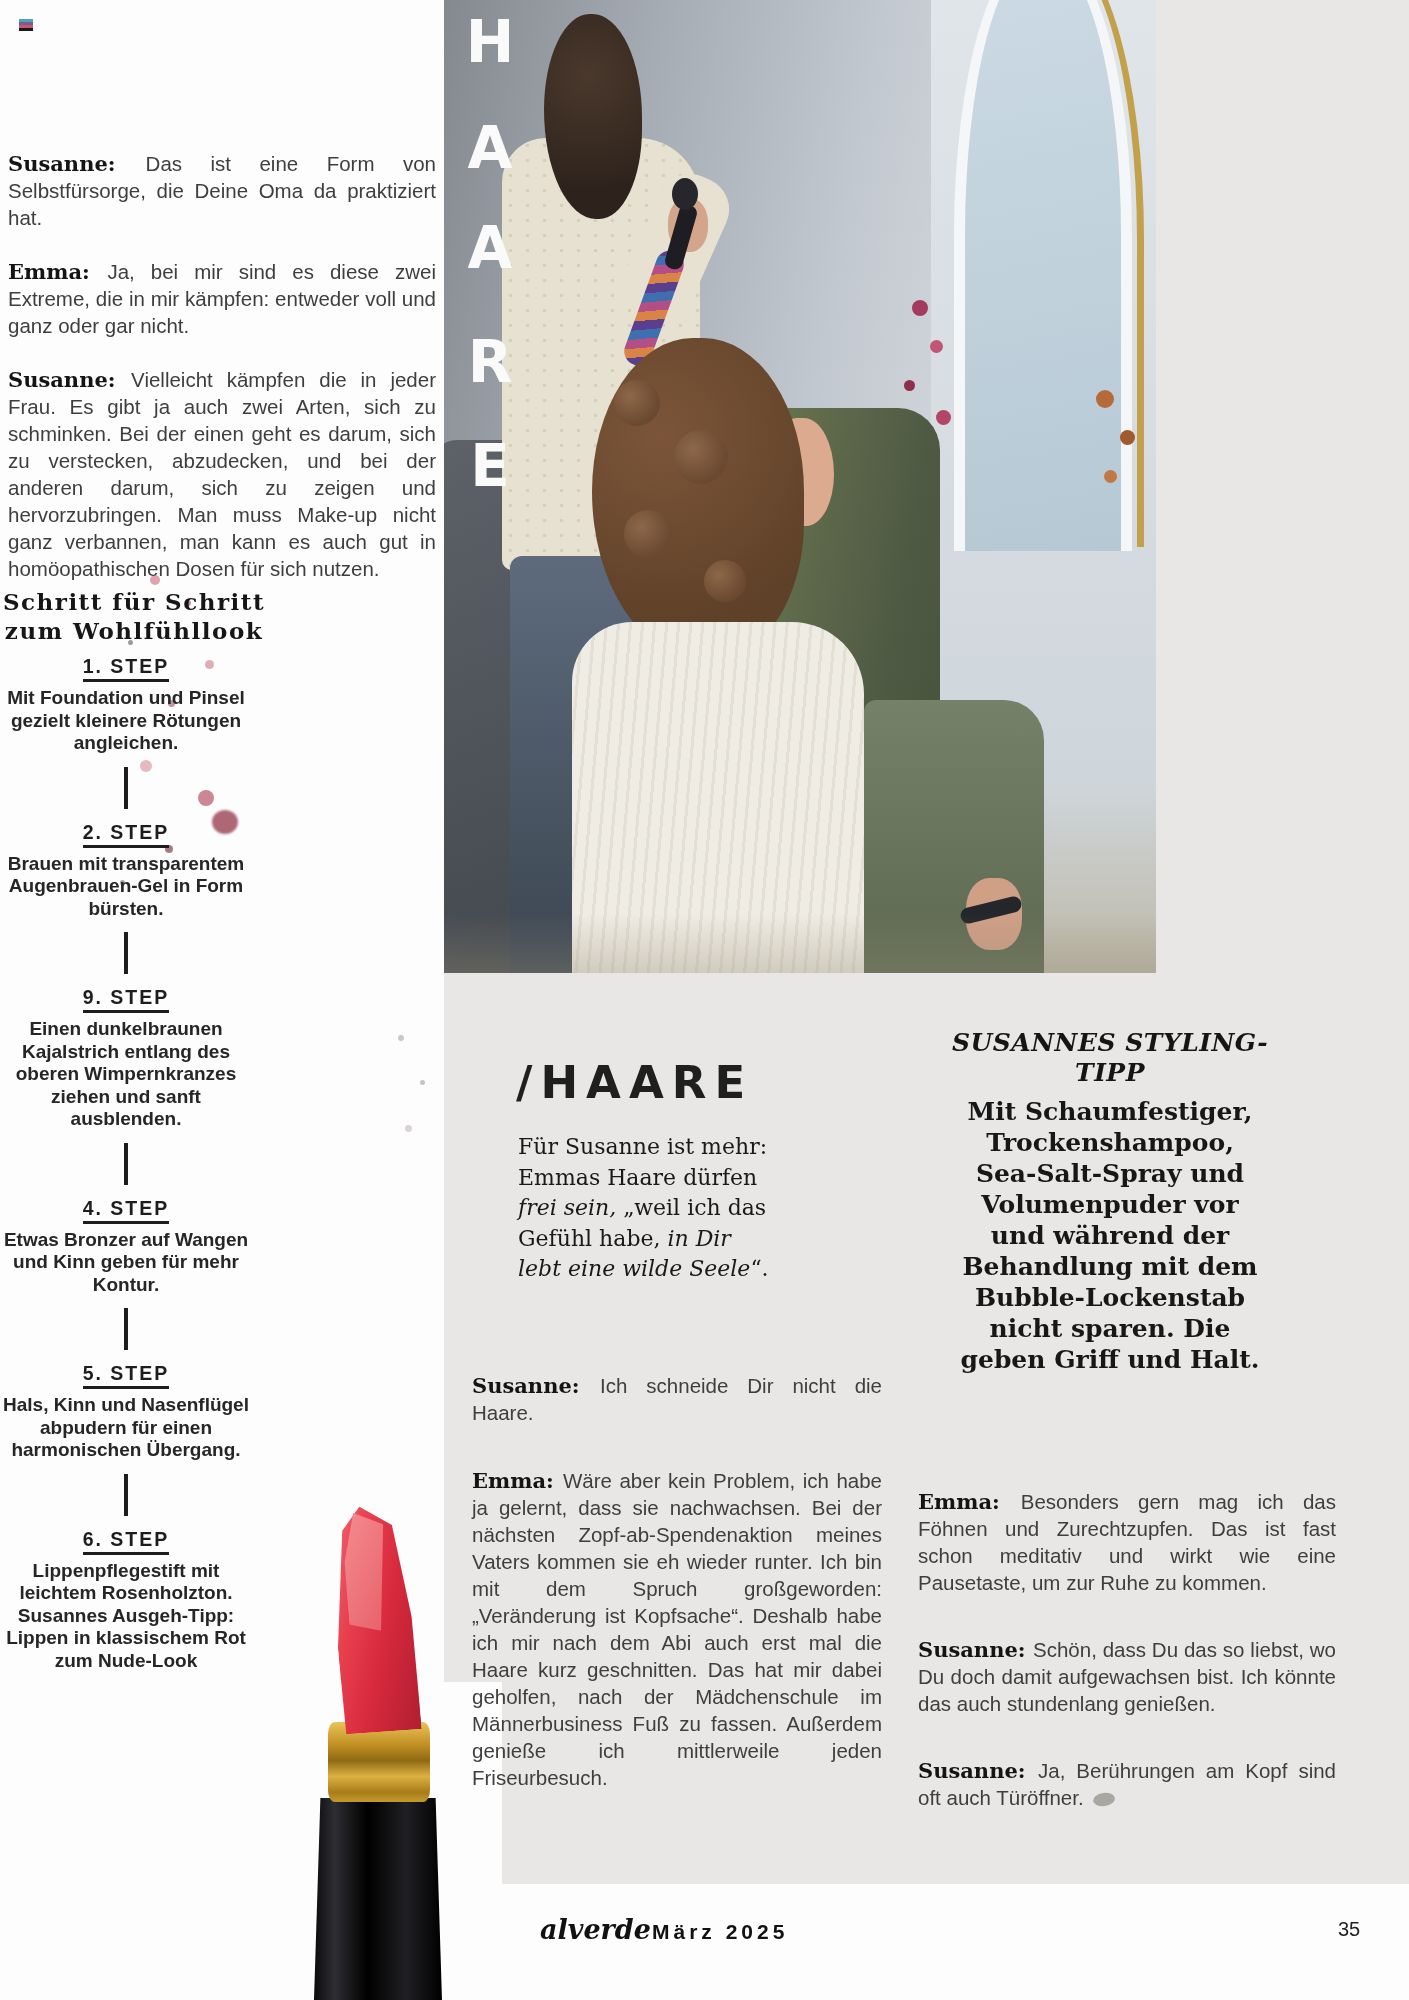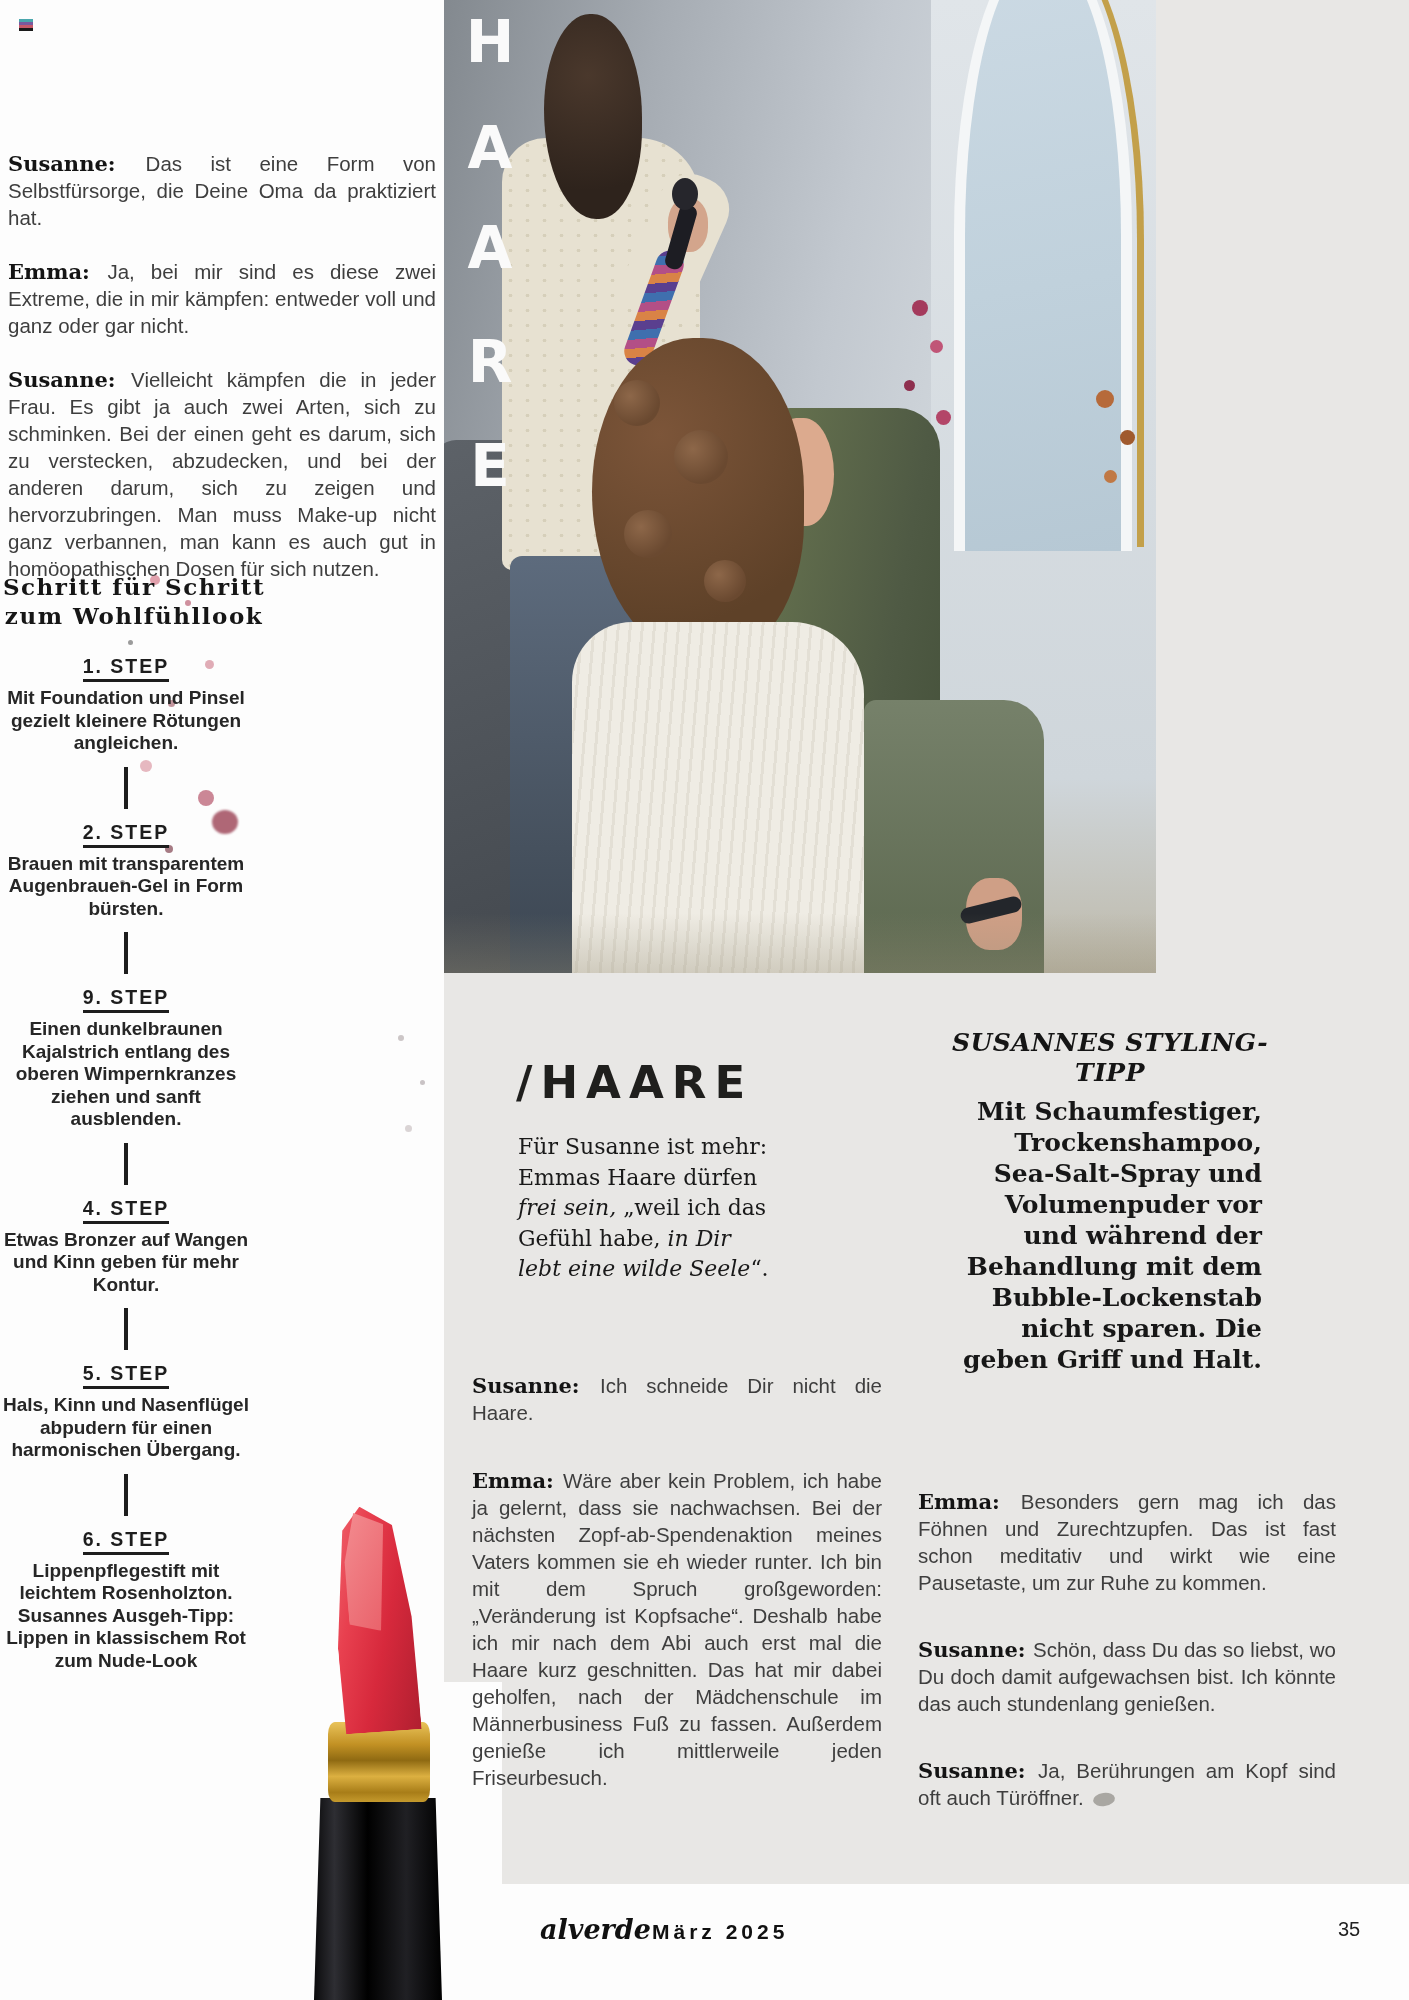--- a/index.html
+++ b/index.html
@@ -10,21 +10,21 @@
   .corner-mark div{height:3px;width:100%;}
   
   .grey-panel{position:absolute;left:444px;top:0;width:965px;height:1884px;background:#e8e7e5;}
   .lipstick-backing{position:absolute;left:432px;top:1682px;width:70px;height:318px;background:#fdfdfd;}
   
   .dialogue p{margin:0 0 27px 0;font-size:20.5px;line-height:27px;color:#3e3e3e;}
   .left-dialogue{position:absolute;left:8px;top:150px;width:428px;}
   .left-dialogue p{text-align:justify;}
   .speaker{font-family:"DejaVu Serif",serif;font-weight:bold;font-style:normal;color:#141414;font-size:21px;}
   .speaker::after{content:" ";}
-  .steps-heading{position:absolute;left:0;top:572px;width:268px;margin:0;text-align:center;
+  .steps-heading{position:absolute;left:0;top:587px;width:268px;margin:0;text-align:center;
     font-family:"DejaVu Serif",serif;font-weight:bold;font-size:23px;line-height:29px;
     letter-spacing:1.5px;color:#161616;}
   .steps{position:absolute;left:0;top:655px;width:252px;text-align:center;}
   .step-title{display:inline-block;font-weight:bold;font-size:19.5px;letter-spacing:2px;color:#1d1d1d;
     border-bottom:3px solid #1d1d1d;padding-bottom:1px;margin-bottom:5px;}
   .step-text{font-weight:bold;font-size:19px;line-height:22.5px;color:#262626;}
   .step-sep{width:4px;height:42px;background:#1d1d1d;margin:12px auto;}
   .step:last-child .step-sep{display:none;}
   
   .splat{position:absolute;border-radius:50%;}
@@ -86,21 +86,21 @@
     font-family:"DejaVu Sans",sans-serif;font-weight:bold;font-size:45px;letter-spacing:8px;color:#1f1f1d;}
   .intro{position:absolute;left:518px;top:1132px;width:300px;
     font-family:"DejaVu Serif",serif;font-size:22px;line-height:30.5px;color:#191919;}
   .seg-bi{font-weight:normal;font-style:italic;}
   .center-dialogue{position:absolute;left:472px;top:1372px;width:410px;}
   .center-dialogue p{text-align:justify;margin-bottom:41px;}
   
   .tip-heading{position:absolute;left:938px;top:1028px;width:344px;margin:0;text-align:center;
     font-family:"DejaVu Serif",serif;font-weight:bold;font-style:italic;font-size:25px;line-height:30px;
     color:#151515;letter-spacing:.5px;}
-  .tip-text{position:absolute;left:958px;top:1096px;width:304px;text-align:right;
+  .tip-text{position:absolute;left:958px;top:1096px;width:304px;text-align:center;
     font-family:"DejaVu Serif",serif;font-weight:bold;font-size:25px;line-height:31px;color:#171717;}
   .right-dialogue{position:absolute;left:918px;top:1488px;width:418px;}
   .right-dialogue p{text-align:justify;margin-bottom:40px;}
   .right-dialogue p:last-child .dtext::after{content:"";display:inline-block;width:22px;height:13px;
     background:#a9a7a2;border-radius:50%;margin-left:9px;transform:rotate(-8deg);vertical-align:-1px;}
   
   .lipstick{position:absolute;left:0;top:0;}
   .lip-red{position:absolute;left:336px;top:1506px;width:78px;height:226px;transform:rotate(-4deg);
     background:linear-gradient(105deg,#f06a72 0%,#e8404f 30%,#d7293c 60%,#b01f30 100%);
     clip-path:polygon(40% 0,80% 9%,97% 50%,100% 100%,3% 100%,0 62%,16% 10%);}

